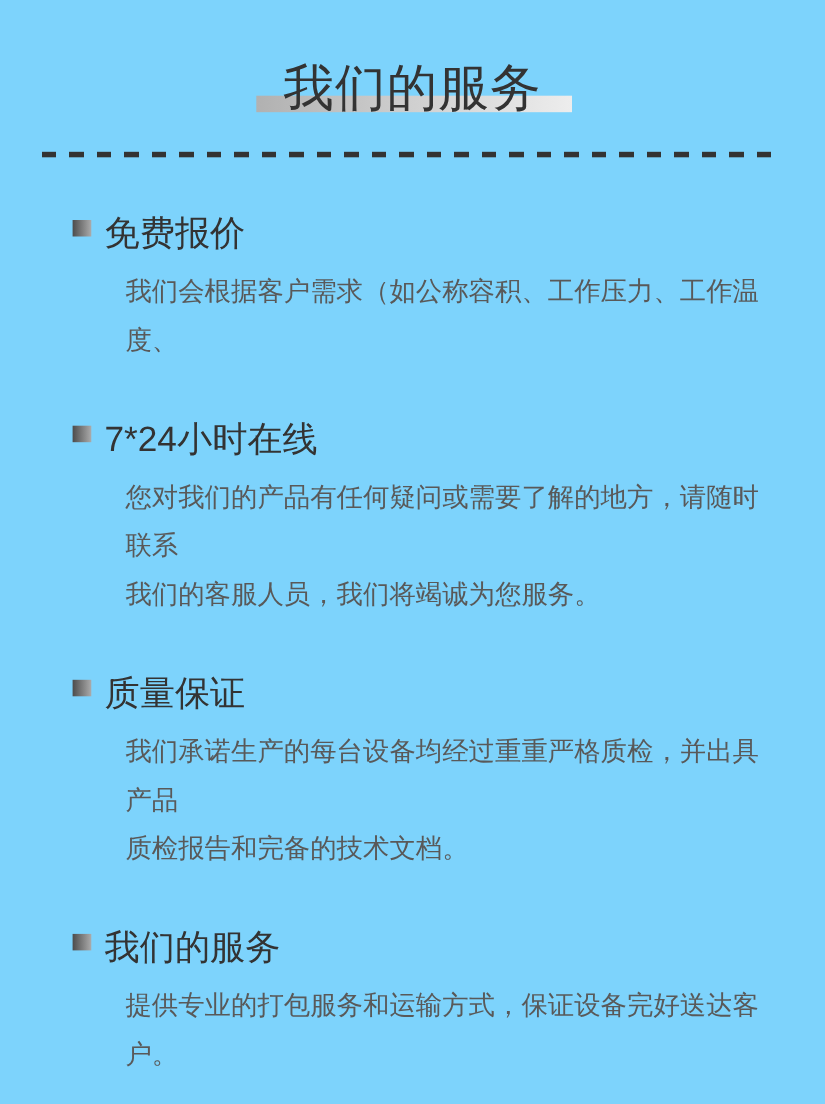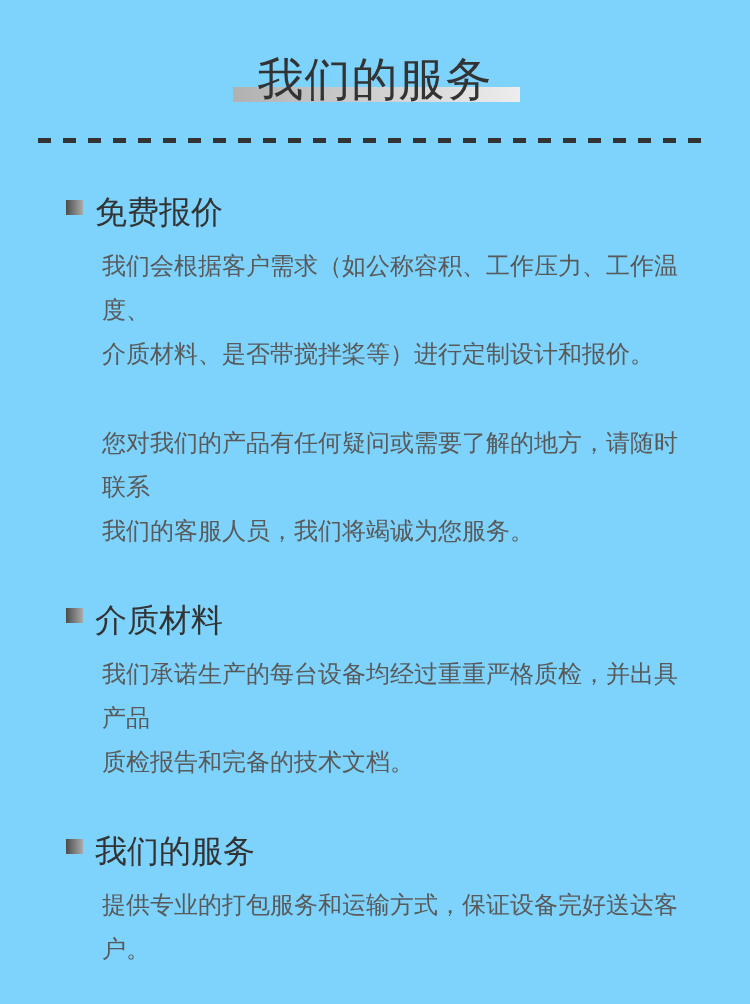--- a/index.html
+++ b/index.html
@@ -87,21 +87,21 @@
     width: 17px;
     height: 15px;
     margin-left: 8px;
     margin-right: 12px;
     transform: translateY(-5px);
     background: linear-gradient(to right,
       var(--bullet-left, #4c4c4c),
       var(--bullet-right, #ababab));
   }
   .service-desc {
-    margin: 10px 0 0 44px;
+    margin: 10px 0 0 56px;
     font-size: 24px;
     line-height: 44px;
     color: var(--body-color, #595959);
   }
   .desc-line {
     display: block;
   }
 </style>
 </head>
 <body>
@@ -119,35 +119,38 @@
 
   <div class="services">
 
     <div class="service-item">
       <div class="service-heading">
         <span class="bullet"></span>
         <span>免费报价</span>
       </div>
       <div class="service-desc">
         <span class="desc-line">我们会根据客户需求（如公称容积、工作压力、工作温度、</span>
-        <span class="desc-line">介质材料、是否带搅拌桨等）进行定制设计和报价。</span>
       </div>
     </div>
 
     <div class="service-item">
+      <div class="service-heading">
+        <span class="bullet"></span>
+        <span>7*24小时在线</span>
+      </div>
       <div class="service-desc">
         <span class="desc-line">您对我们的产品有任何疑问或需要了解的地方，请随时联系</span>
         <span class="desc-line">我们的客服人员，我们将竭诚为您服务。</span>
       </div>
     </div>
 
     <div class="service-item">
       <div class="service-heading">
         <span class="bullet"></span>
-        <span>介质材料</span>
+        <span>质量保证</span>
       </div>
       <div class="service-desc">
         <span class="desc-line">我们承诺生产的每台设备均经过重重严格质检，并出具产品</span>
         <span class="desc-line">质检报告和完备的技术文档。</span>
       </div>
     </div>
 
     <div class="service-item">
       <div class="service-heading">
         <span class="bullet"></span>

